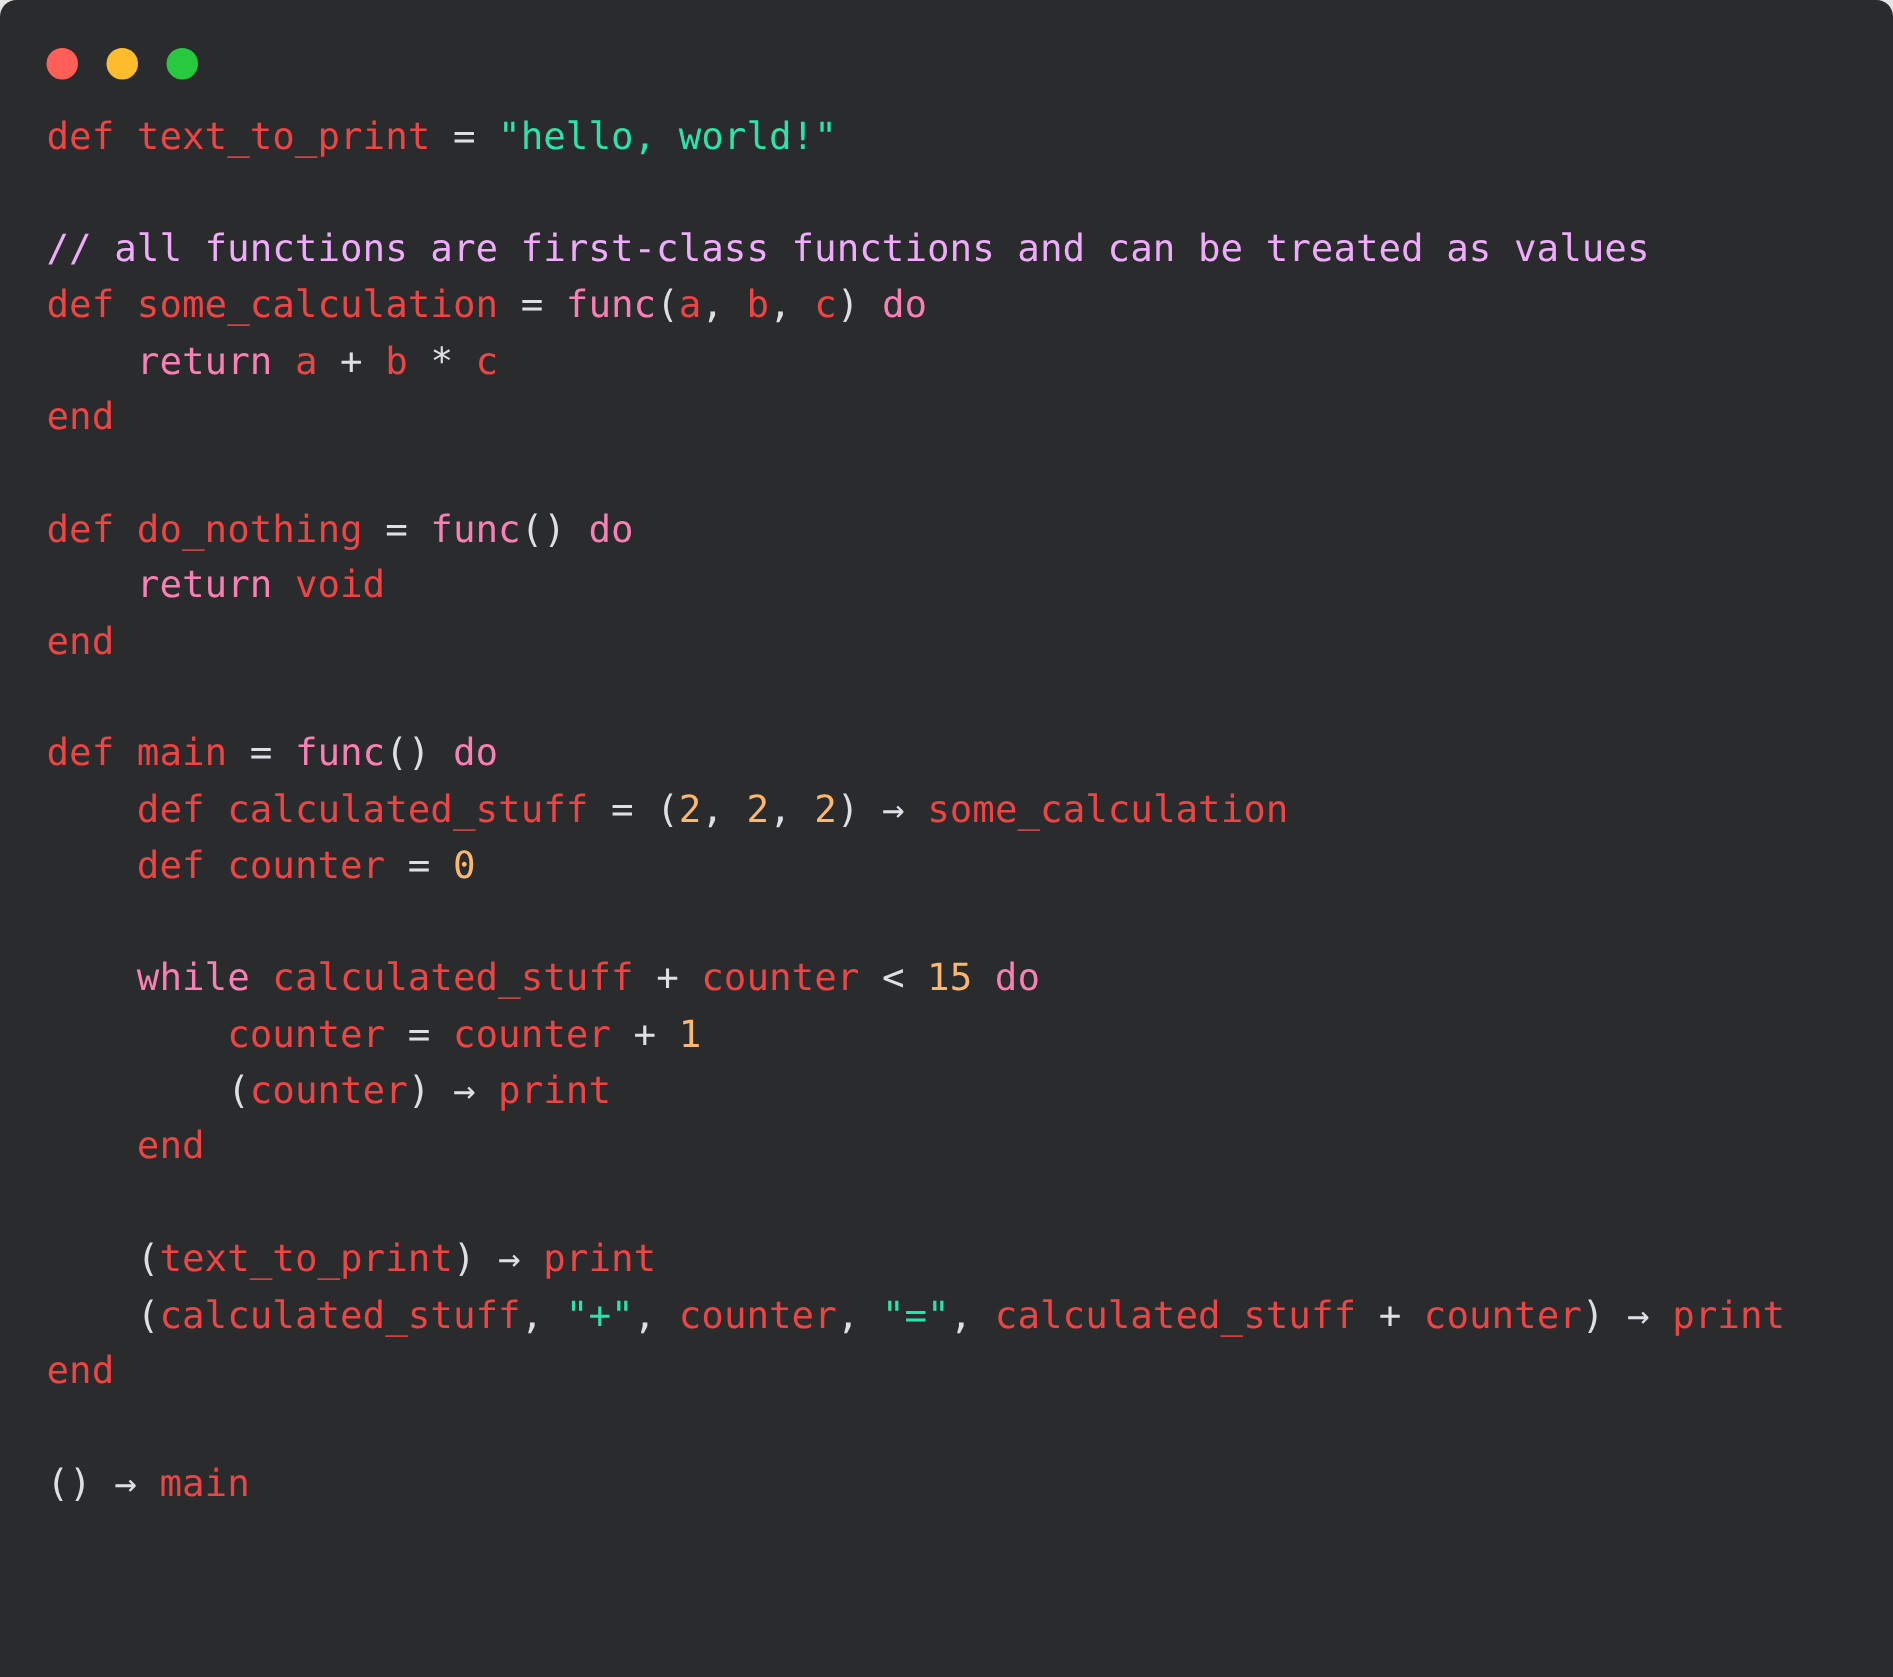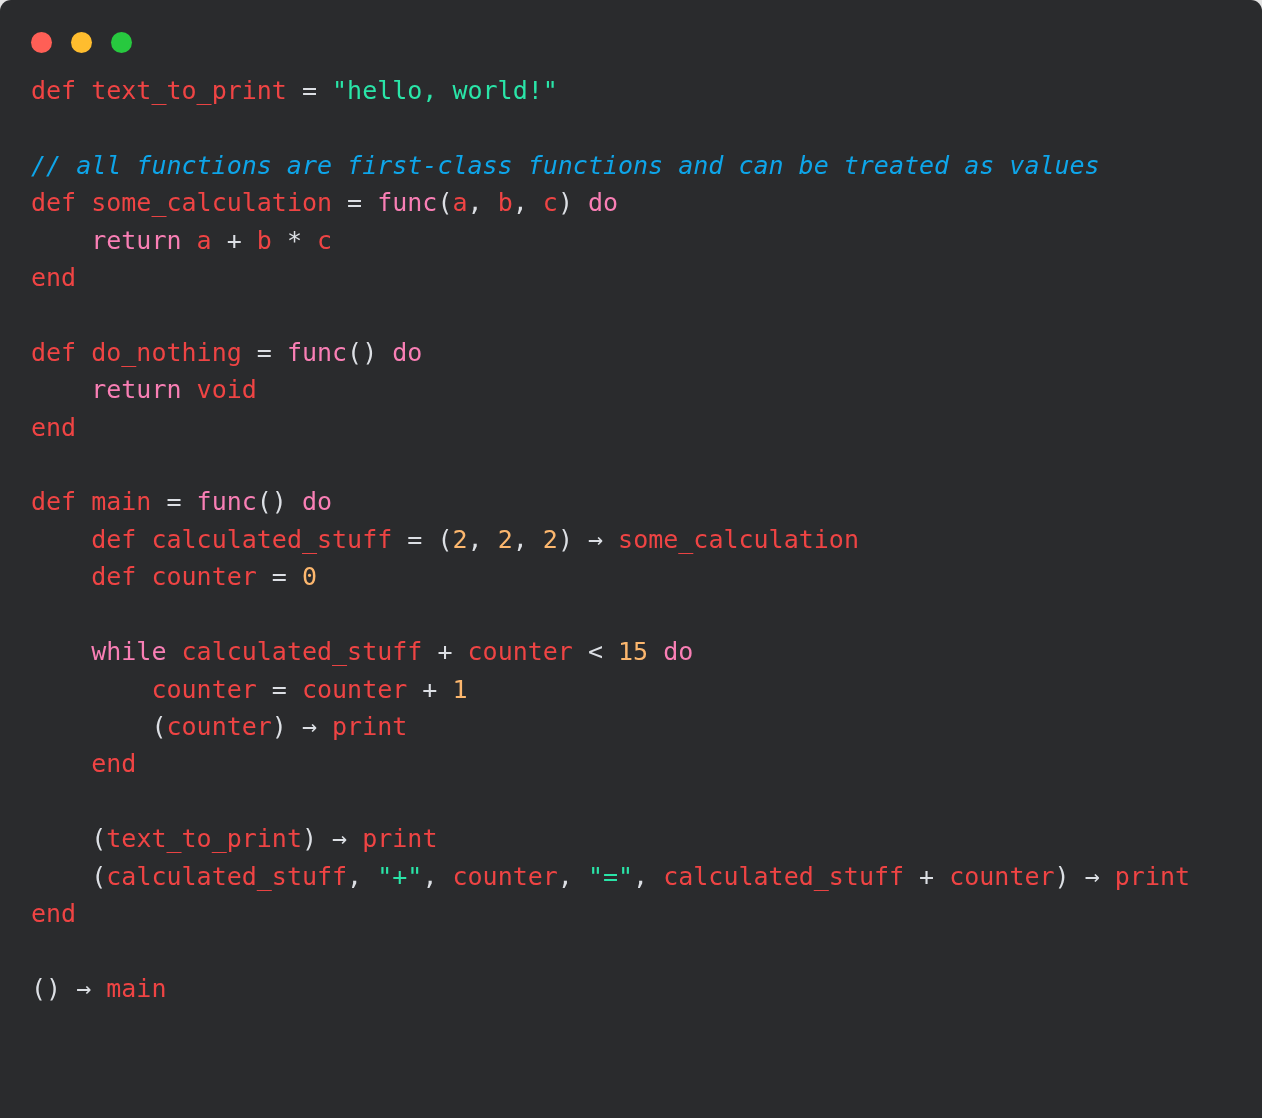--- a/index.html
+++ b/index.html
@@ -53,21 +53,21 @@
     -webkit-font-smoothing: antialiased;
   }
   .line {
     min-height: 37.4px;
   }
   .tok-kw    { color: #f97fb5; }
   .tok-ident { color: #ef4444; }
   .tok-str   { color: #2ae5a8; }
   .tok-op    { color: #dcdfe4; }
   .tok-num   { color: #fcb76e; }
-  .tok-com   { color: #0ea5e9; font-style: italic; }
+  .tok-com   { color: #f0abfc; }
 </style>
 </head>
 <body>
 
 <div id="window">
 
   <div id="titlebar">
     <div class="dot" id="dot-close" title="Close" style="background: rgb(255, 95, 86);"></div>
     <div class="dot" id="dot-min" title="Minimize" style="background: rgb(255, 189, 46);"></div>
     <div class="dot" id="dot-max" title="Maximize" style="background: rgb(39, 201, 63);"></div>

